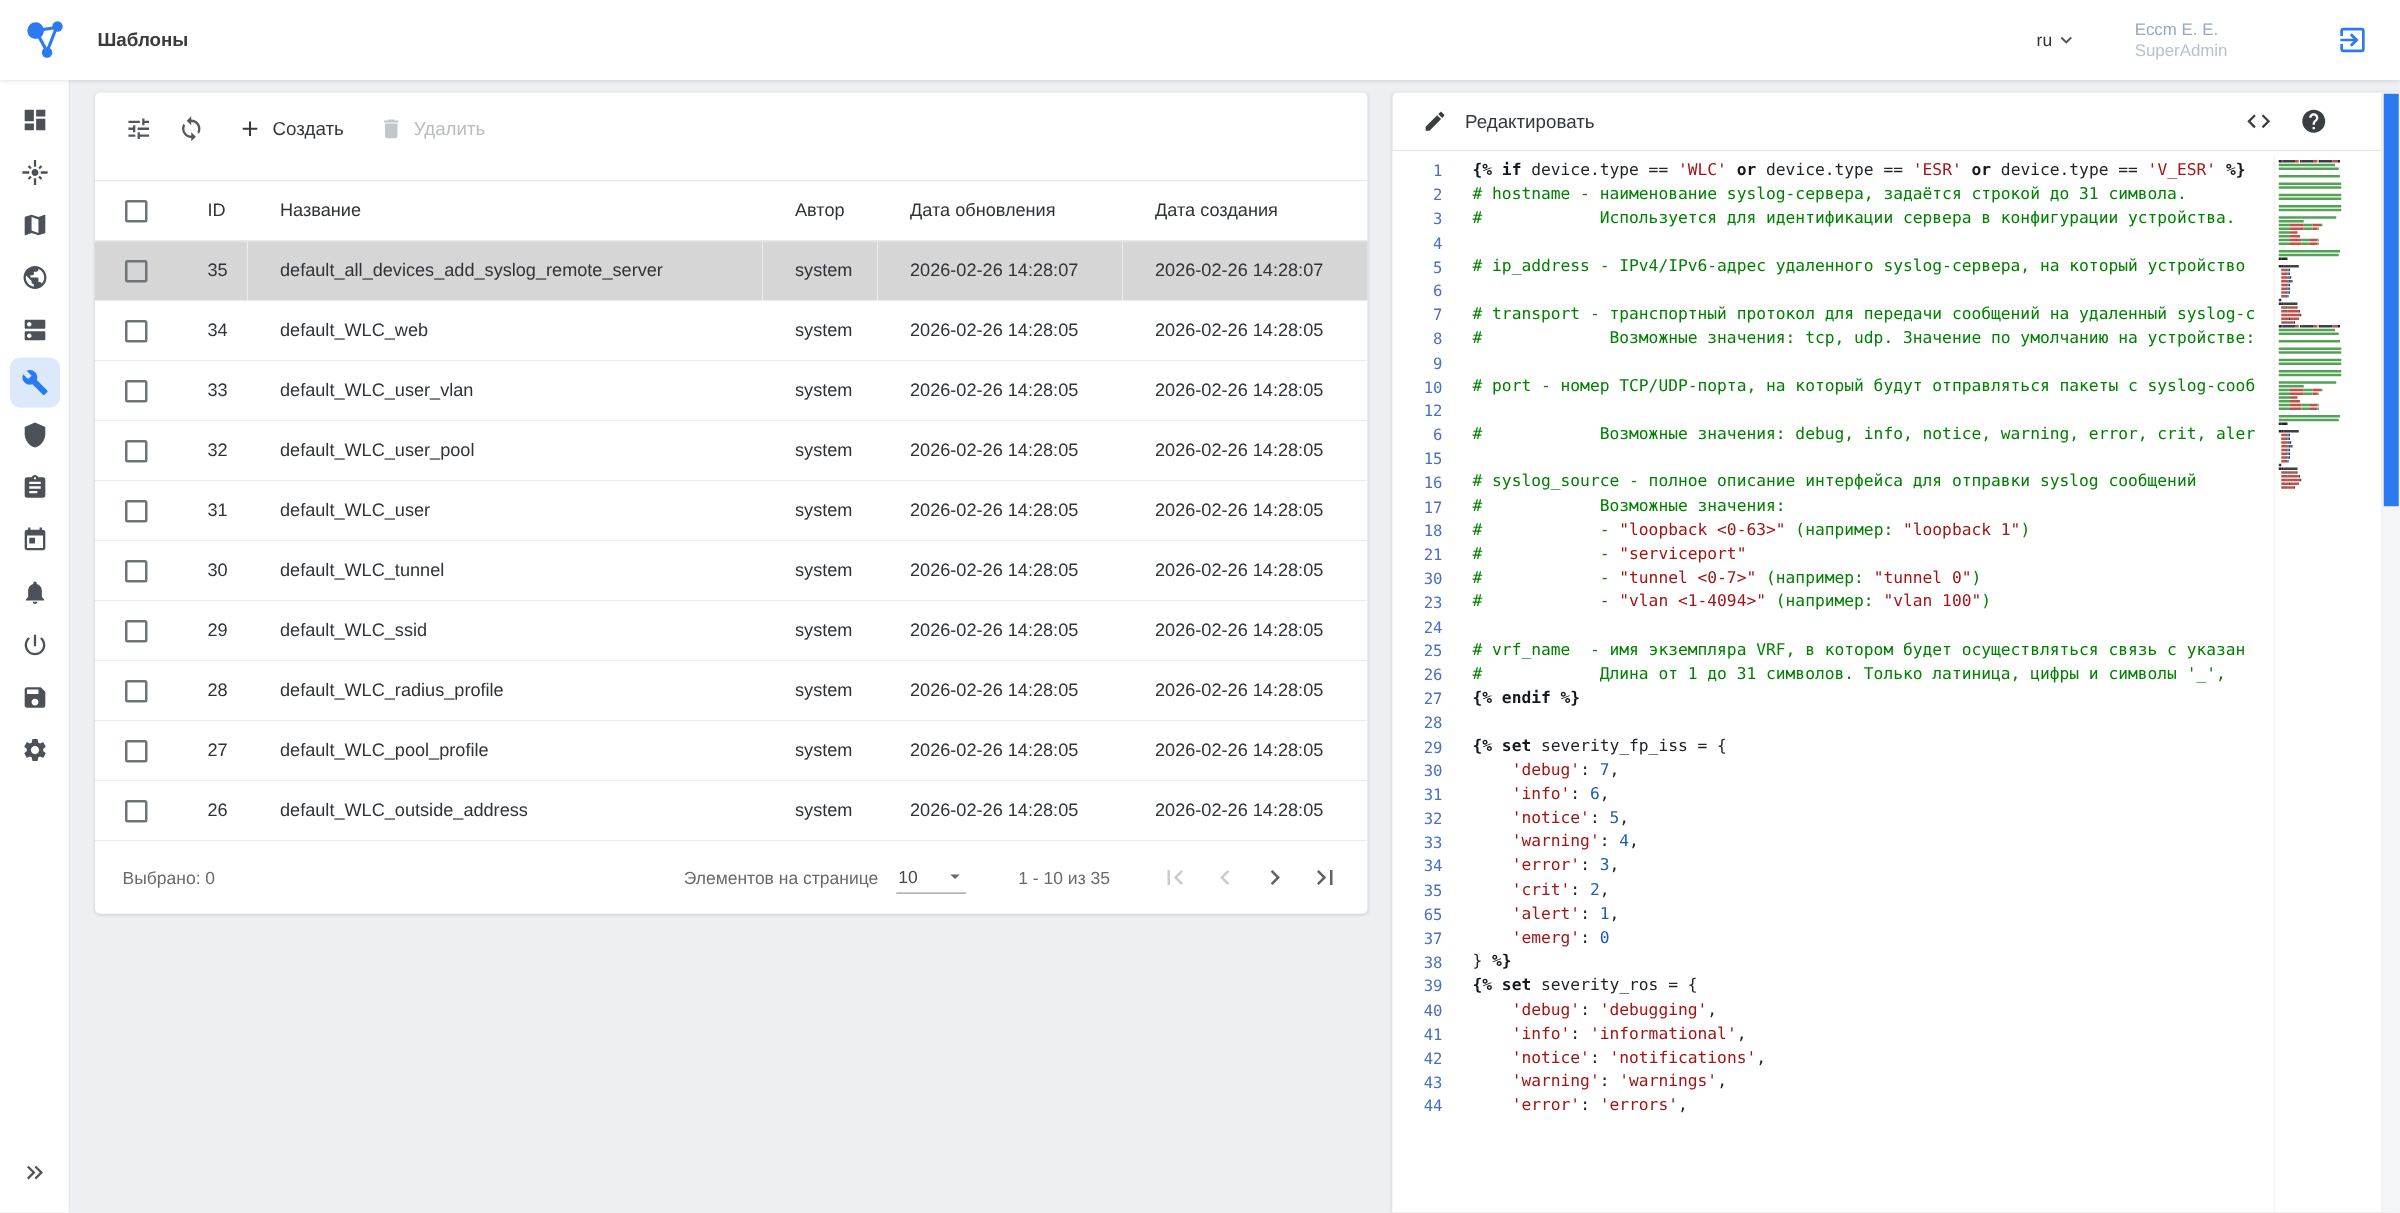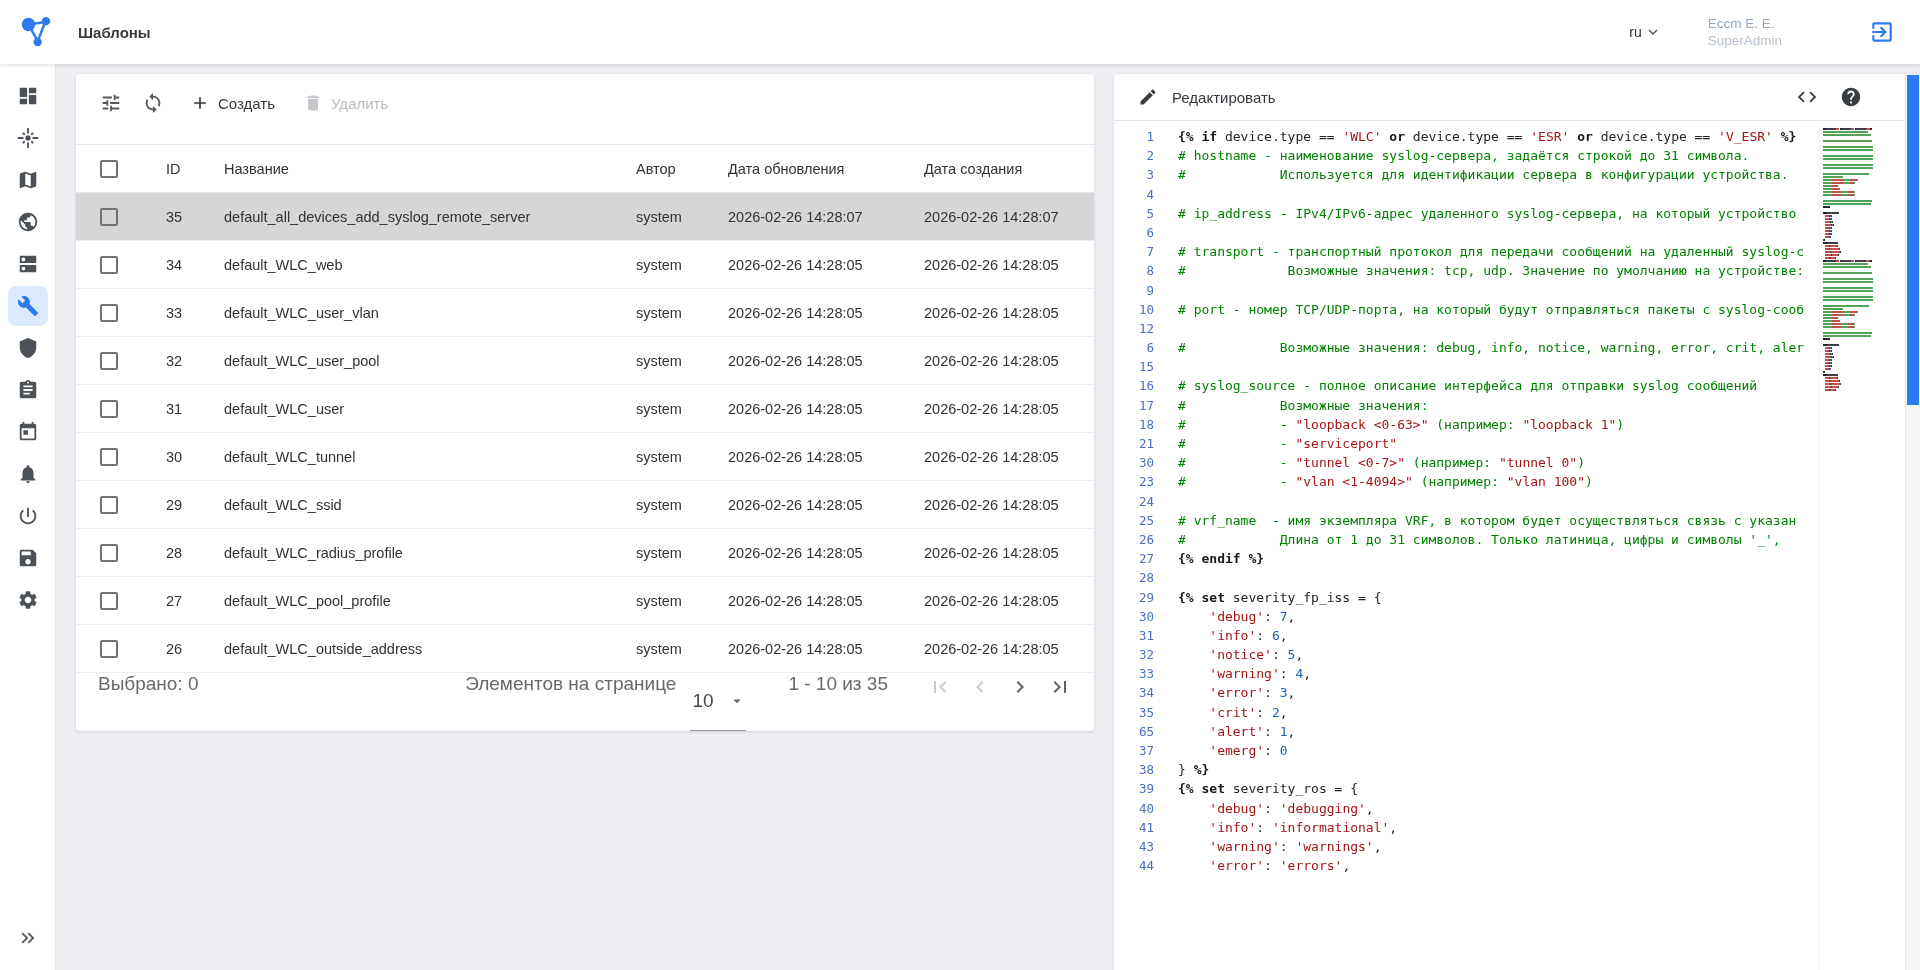--- a/index.html
+++ b/index.html
@@ -65,21 +65,21 @@
   .tpl-table { width: 100%; border-collapse: collapse; table-layout: fixed; margin-top: 12px; font-size: 14.5px; }
   .tpl-table th, .tpl-table td { padding-left: 26px; text-align: left; }
   .tpl-table thead th { height: 48px; font-weight: 500; color: #2f3337; border-top: 1px solid #e6e6e6; border-bottom: 1px solid #e6e6e6; }
   .tpl-table tbody td { height: 48px; color: #2f3337; border-bottom: 1px solid #ededed; overflow: hidden; white-space: nowrap; text-overflow: ellipsis; }
   .tpl-table tbody tr { cursor: pointer; }
   .tpl-table tbody tr.selected { background: var(--rowsel); }
   .col-check { padding-left: 24px !important; }
   .checkbox { display: inline-block; width: 18px; height: 18px; border: 2px solid #6f7479; border-radius: 2px; vertical-align: middle; background: transparent; cursor: pointer; }
 
   
-  .table-footer { height: 58px; display: flex; padding: 0 20px 0 22px; font-size: 19px; color: #67696c; }
+  .table-footer { height: 58px; display: flex; align-items: center; padding: 0 20px 0 22px; font-size: 14px; color: #67696c; }
   .per-page-label { margin-left: auto; }
   .per-page-select { display: flex; align-items: center; gap: 8px; margin-left: 14px; padding: 2px 0 4px 2px; border-bottom: 1px solid #9a9a9a; cursor: pointer; min-width: 56px; justify-content: space-between; color: #45484c; }
   .per-page-select svg { width: 18px; height: 18px; fill: #666; }
   .range-label { margin: 0 26px 0 42px; }
   .pg-btn { width: 28px; height: 28px; display: flex; align-items: center; justify-content: center; background: none; border: none; cursor: pointer; margin-left: 12px; }
   .pg-btn svg { width: 24px; height: 24px; }
   .pg-btn.disabled svg { fill: #c9cbce; }
   .pg-btn.enabled svg { fill: #5f6368; }
 
   
@@ -543,20 +543,24 @@
             </div>
             <div class="code-line">
               <span class="gutter">40</span>
               <span class="line-text"><span class="tok-p">    </span><span class="tok-s">'debug'</span><span class="tok-p">: </span><span class="tok-s">'debugging'</span><span class="tok-p">,</span></span>
             </div>
             <div class="code-line">
               <span class="gutter">41</span>
               <span class="line-text"><span class="tok-p">    </span><span class="tok-s">'info'</span><span class="tok-p">: </span><span class="tok-s">'informational'</span><span class="tok-p">,</span></span>
             </div>
             <div class="code-line">
+              <span class="gutter">42</span>
+              <span class="line-text"><span class="tok-p">    </span><span class="tok-s">'notice'</span><span class="tok-p">: </span><span class="tok-s">'notifications'</span><span class="tok-p">,</span></span>
+            </div>
+            <div class="code-line">
               <span class="gutter">43</span>
               <span class="line-text"><span class="tok-p">    </span><span class="tok-s">'warning'</span><span class="tok-p">: </span><span class="tok-s">'warnings'</span><span class="tok-p">,</span></span>
             </div>
             <div class="code-line">
               <span class="gutter">44</span>
               <span class="line-text"><span class="tok-p">    </span><span class="tok-s">'error'</span><span class="tok-p">: </span><span class="tok-s">'errors'</span><span class="tok-p">,</span></span>
             </div>
           </div>
         <div class="minimap" id="minimap">
             <div class="mm-line">

